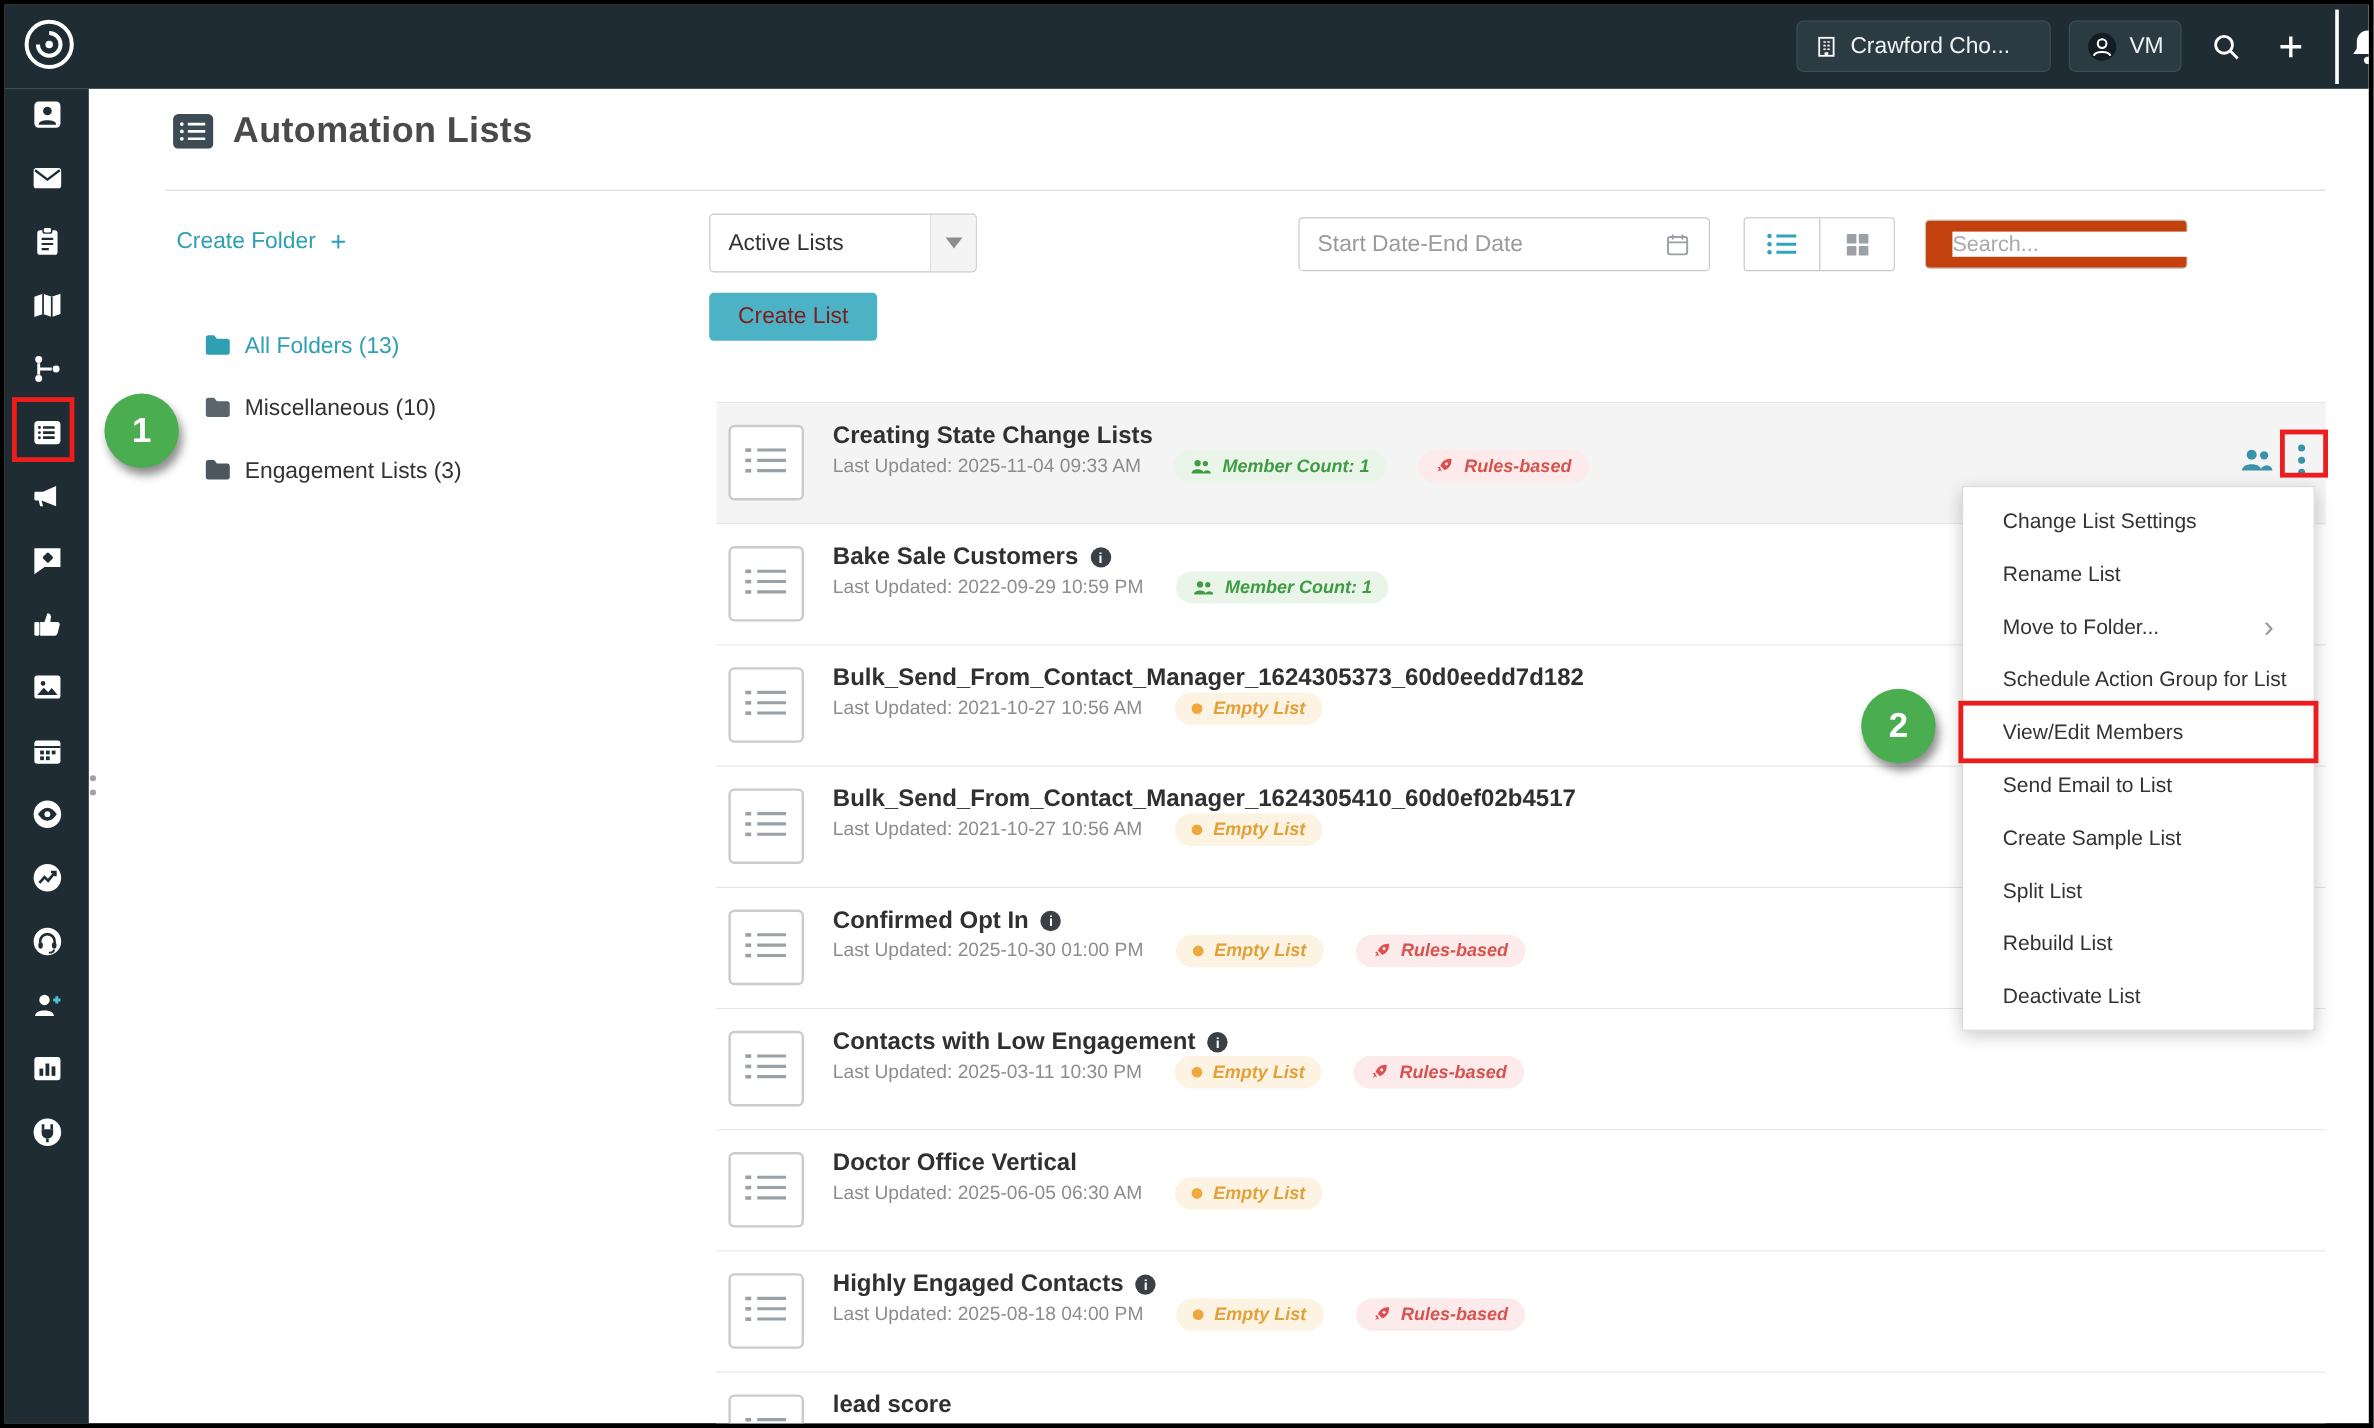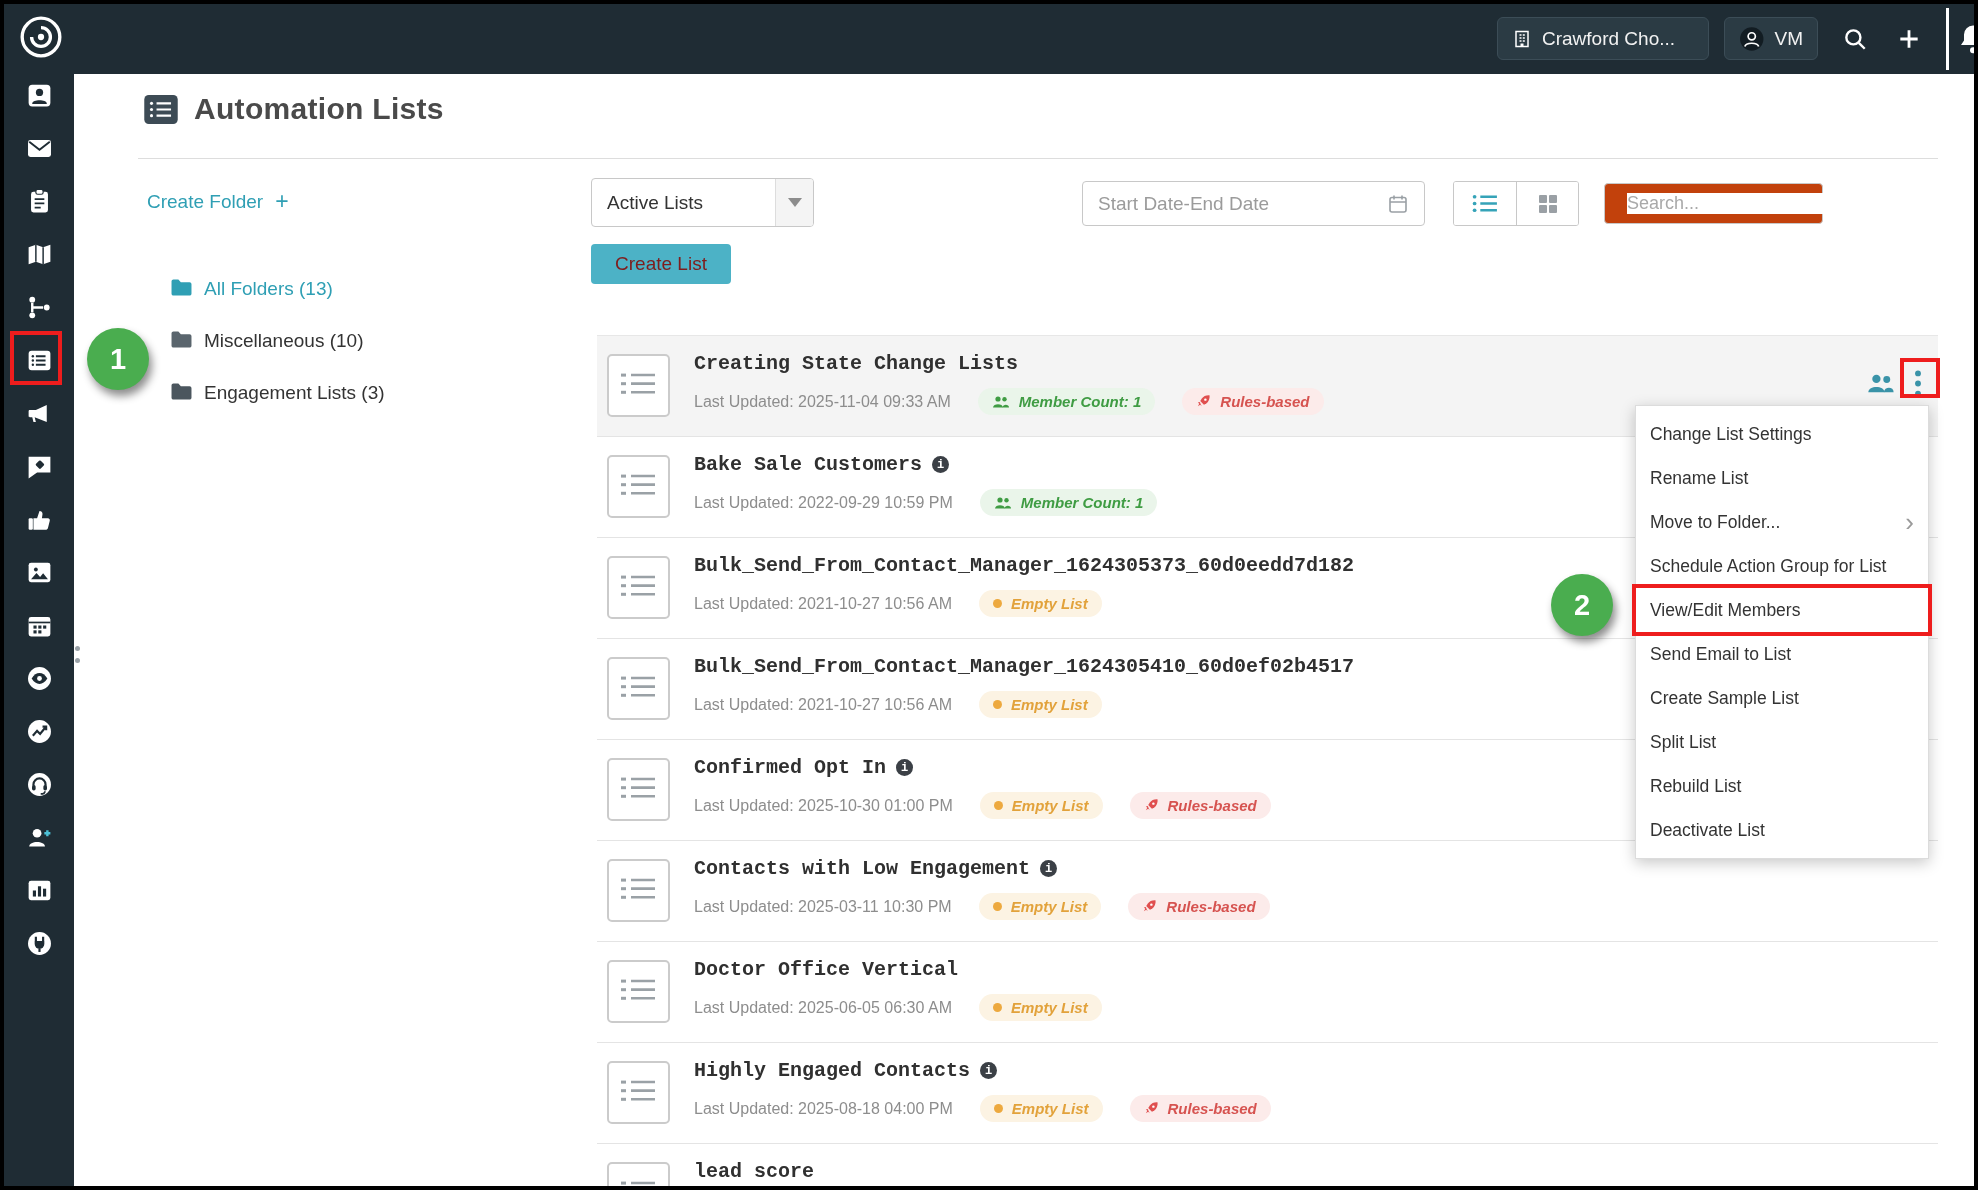--- a/index.html
+++ b/index.html
@@ -77,40 +77,40 @@
                font-family:"Liberation Sans", sans-serif; cursor:pointer; }
 
   
   .rows{ position:absolute; left:593px; top:331px; width:1341px; border-top:1px solid #e7e7e7; }
   .row{ position:relative; height:101px; border-bottom:1px solid #e4e4e4; background:#fff; }
   .row.active{ background:#f4f4f4; }
   .icon-box{ position:absolute; left:10px; top:18px; width:63px; height:63px; background:#fff;
              border:2px solid #cbcbcb; border-radius:5px; display:flex; align-items:center; justify-content:center; }
   .icon-box svg{ width:36px; height:30px; }
   .row-main{ position:absolute; left:97px; top:16px; }
-  .row-title{ display:flex; align-items:center; gap:10px;font-family:Liberation Mono, monospace; }
+  .row-title{ display:flex; align-items:center; gap:10px; }
   .row-title-text{ font-size:20px; font-weight:700; color:#303030; }
   .info-icon{ width:17px; height:17px; border-radius:50%; background:#3b4046; color:#fff;
               font-size:12px; font-weight:700; display:inline-flex; align-items:center;
               justify-content:center; font-style:normal; }
-  .row-meta{ display:flex; align-items:center; gap:27px; margin-top:13px; }
+  .row-meta{ display:flex; align-items:center; gap:27px; margin-top:0; }
   .row-updated{ font-size:16px; color:#8d8d8d; }
   .badge{ display:inline-flex; align-items:center; gap:9px; height:27px; padding:0 14px;
           border-radius:14px; font-style:italic; font-size:15px; font-weight:700; }
   .badge-member{ background:#eaf5ea; color:#3f9c43; }
   .badge-empty{ background:#fcf3e3; color:#e2a23b; }
   .badge-rules{ background:#fcebea; color:#d65350; }
   .orange-dot{ width:9px; height:9px; border-radius:50%; background:#eda93f; }
   .row-actions{ position:absolute; right:16px; top:34px; display:flex; align-items:center; gap:18px; }
 
   
   .context-menu{ position:absolute; left:1631px; top:401px; width:294px; background:#fff;
                  border:1px solid #dcdcdc; box-shadow:0 4px 14px rgba(0,0,0,.22);
                  padding:6px 0; z-index:30; }
-  .menu-item{ height:44px; display:flex; align-items:center; padding:0 14px; font-size:17.5px;
+  .menu-item{ height:44px; display:flex; align-items:center; padding:0 33px; font-size:17.5px;
               color:#333; white-space:nowrap; cursor:pointer; position:relative; }
   .menu-item.highlighted{ outline:4px solid #ee1d1d; }
   .submenu-arrow{ margin-left:auto; color:#9a9a9a; font-size:26px; line-height:1; }
 
   
   .ann-circle{ position:absolute; width:62px; height:62px; border-radius:50%; background:#4aad4f;
                color:#fff; font-size:29px; font-weight:700; display:flex; align-items:center;
                justify-content:center; box-shadow:3px 6px 8px rgba(0,0,0,.45); z-index:50; }
   .ann-1{ left:83px; top:324px; }
   .ann-2{ left:1547px; top:570px; }

